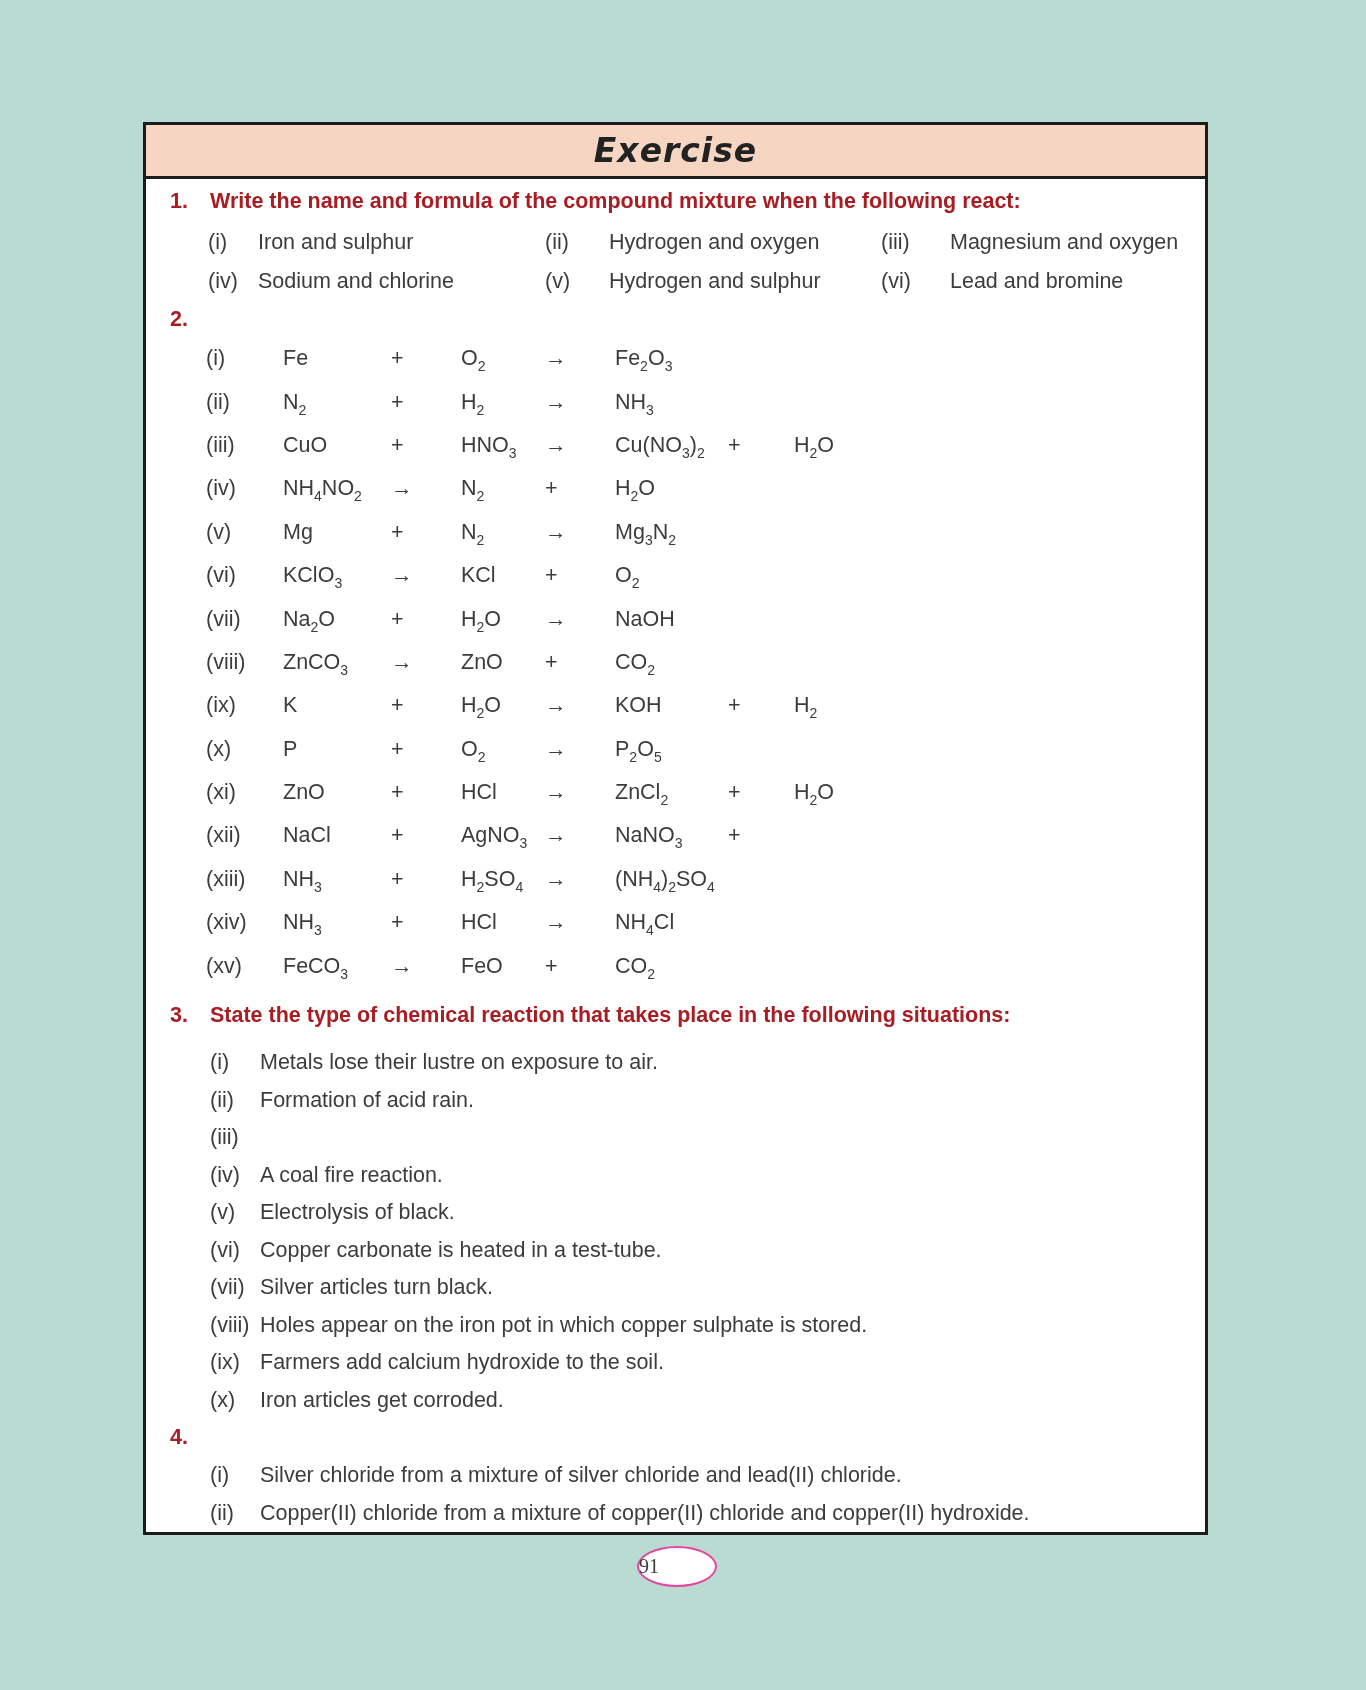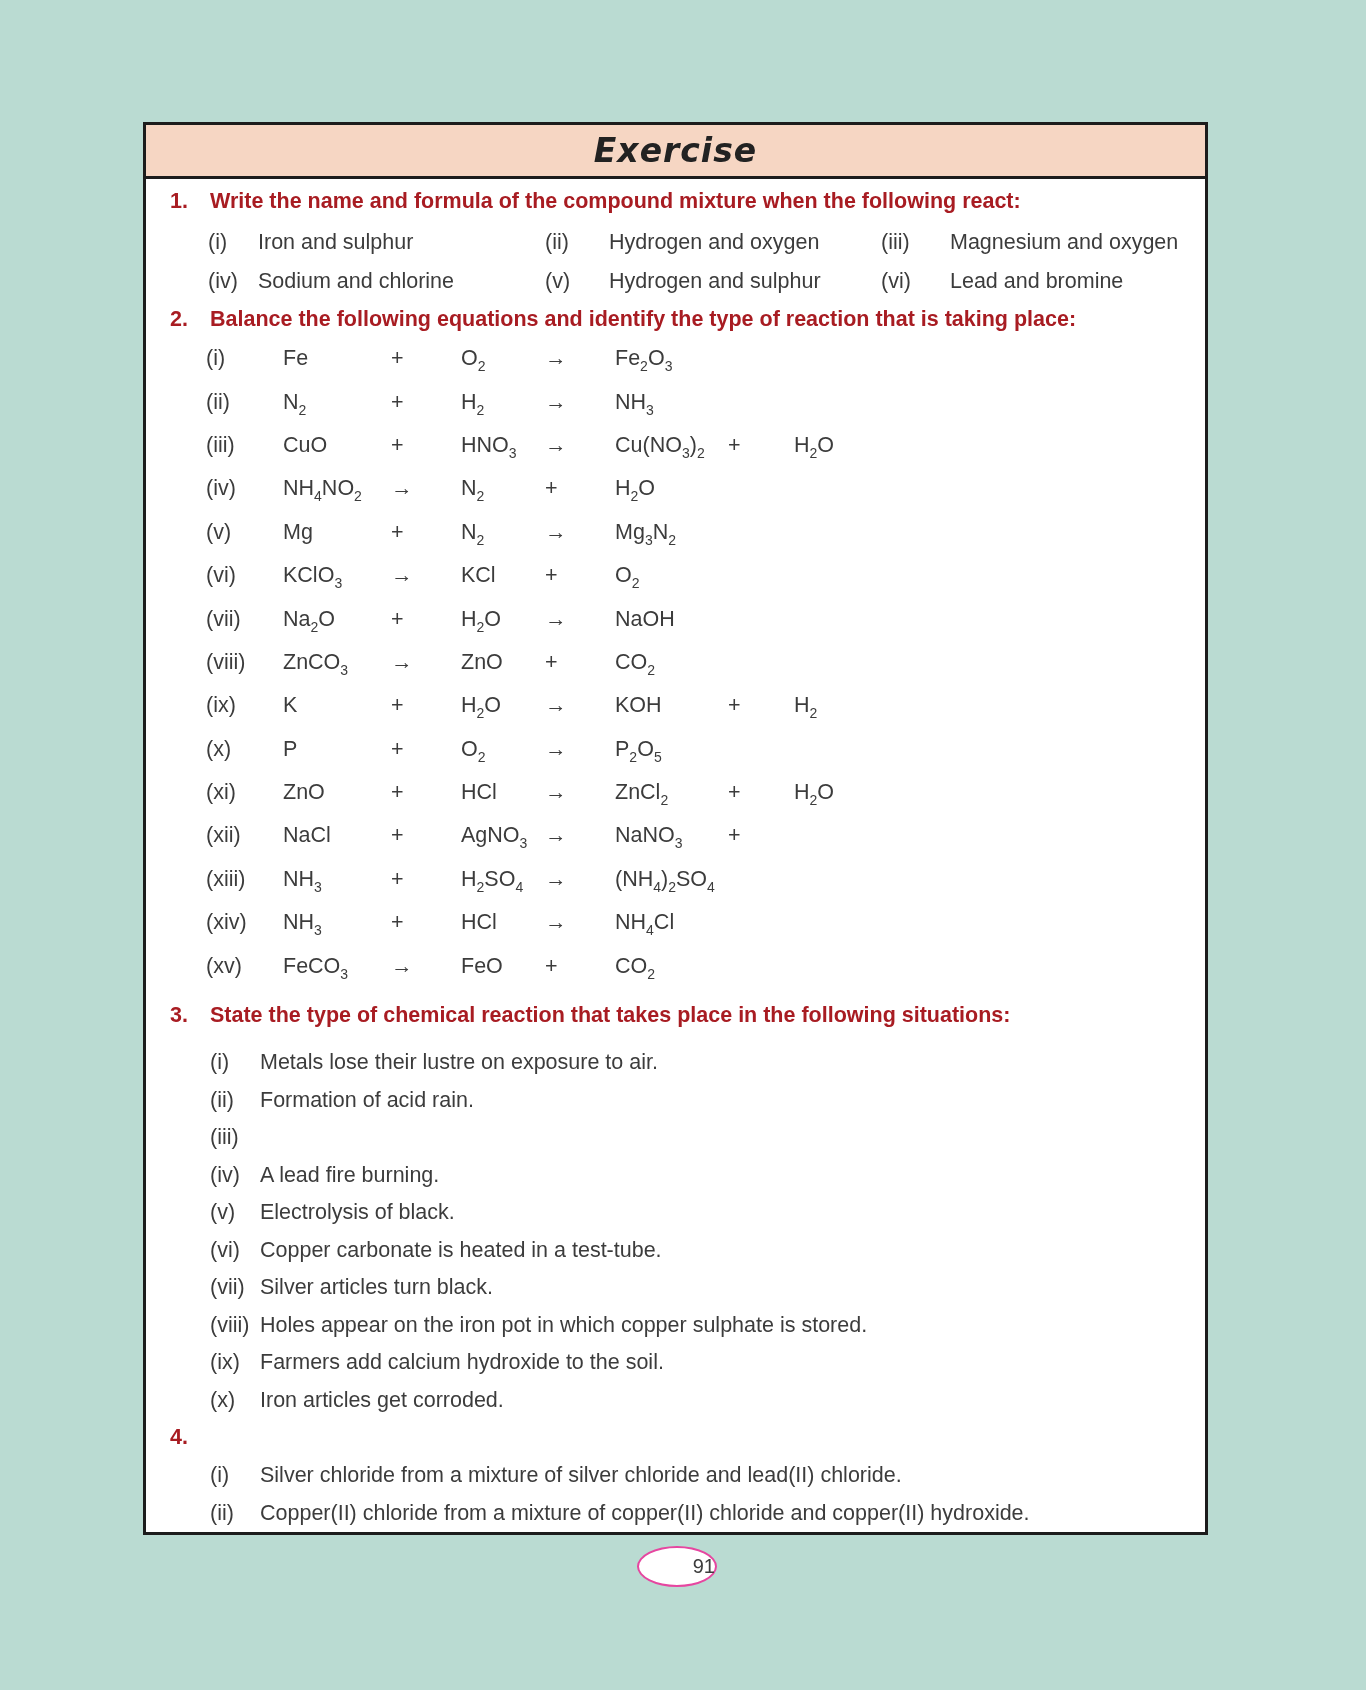--- a/index.html
+++ b/index.html
@@ -70,22 +70,23 @@
     font-size:14px; line-height:0;
     position:relative; top:6px; vertical-align:baseline;
   }
 
   .page-oval {
     position:absolute; left:637px; top:1546px;
     width:80px; height:41px;
     background:#fff;
     border:2px solid var(--oval-pink, #e646a0);
     border-radius:50%;
-    display:flex; align-items:center; justify-content:flex-end;
+    display:flex; align-items:center; justify-content:flex-start;
     font-size:20px;
+    font-family:Liberation Serif, serif;
   }
 </style>
 </head>
 <body>
 
 <div class="sheet">
 
   <div class="band">
     <span class="band-title">Exercise</span>
   </div>
@@ -106,21 +107,20 @@
         <span class="item-num">(iv)</span>
         <span class="item-text">Sodium and chlorine</span>
         <span class="item-num">(v)</span>
         <span class="item-text">Hydrogen and sulphur</span>
         <span class="item-num">(vi)</span>
         <span class="item-text">Lead and bromine</span>
       </div>
 
     <div class="q-heading qh-2">
       <span>2.</span>
-      <span>Balance the following equations and identify the type of reaction that is taking place:</span>
     </div>
     <div id="eq-list">
         <div class="eq-row">
           <span class="eq-cell">(i)</span>
           <span class="eq-cell">Fe</span>
           <span class="eq-cell">+</span>
           <span class="eq-cell">O<sub>2</sub></span>
           <span class="eq-cell">→</span>
           <span class="eq-cell">Fe<sub>2</sub>O<sub>3</sub></span>
           <span class="eq-cell"></span>
@@ -278,21 +278,21 @@
         </div>
         <div class="row">
           <span class="item-num">(ii)</span>
           <span class="item-text">Formation of acid rain.</span>
         </div>
         <div class="row">
           <span class="item-num">(iii)</span>
         </div>
         <div class="row">
           <span class="item-num">(iv)</span>
-          <span class="item-text">A lead fire burning.</span>
+          <span class="item-text">A coal fire reaction.</span>
         </div>
         <div class="row">
           <span class="item-num">(v)</span>
           <span class="item-text">Electrolysis of black.</span>
         </div>
         <div class="row">
           <span class="item-num">(vi)</span>
           <span class="item-text">Copper carbonate is heated in a test-tube.</span>
         </div>
         <div class="row">

